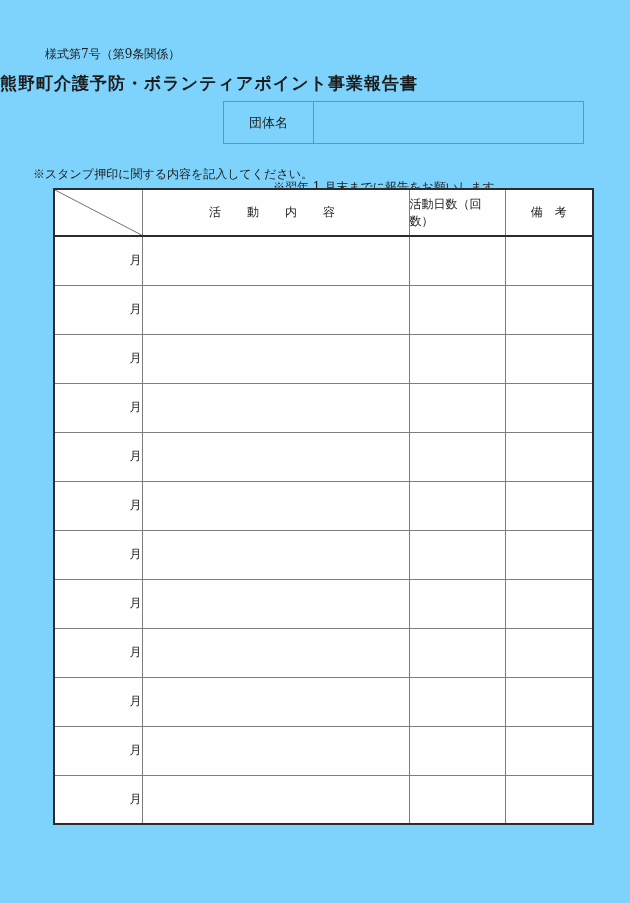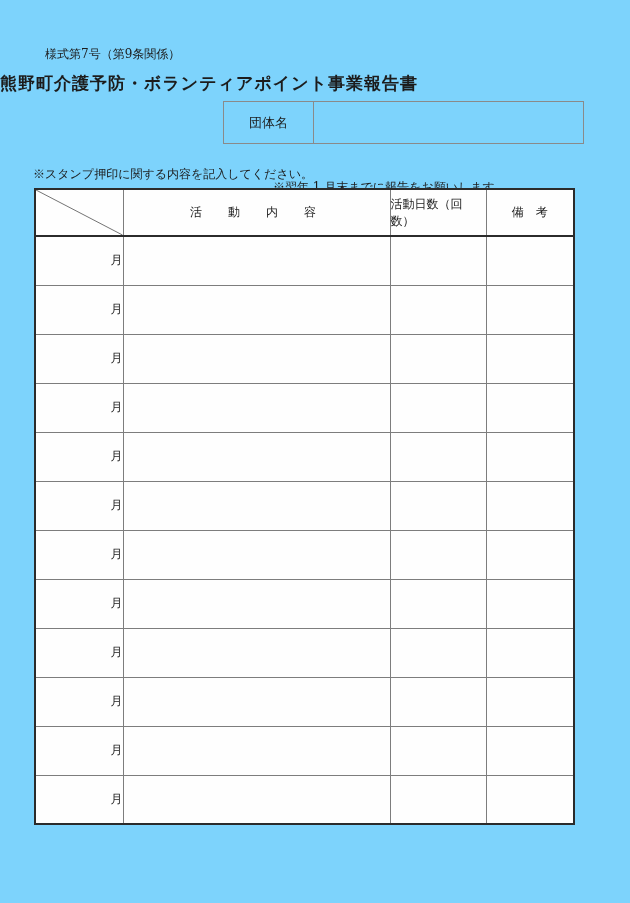--- a/index.html
+++ b/index.html
@@ -53,21 +53,21 @@
     margin-top: 31px;
   }
   .note-stamp {
     position: absolute;
     left: 33px; top: 166px;
     font-size: 12px;
     white-space: nowrap;
   }
   table.report-table {
     position: absolute;
-    left: 34px; top: 188px;
+    left: 53px; top: 188px;
     width: 539px;
     border-collapse: collapse;
     table-layout: fixed;
     padding-left: 44px;
   }
   table.report-table {
     border: 2px solid #2b2b2b;
   }
   table.report-table td, table.report-table th {
     border: 1px solid #7d7d7d;

